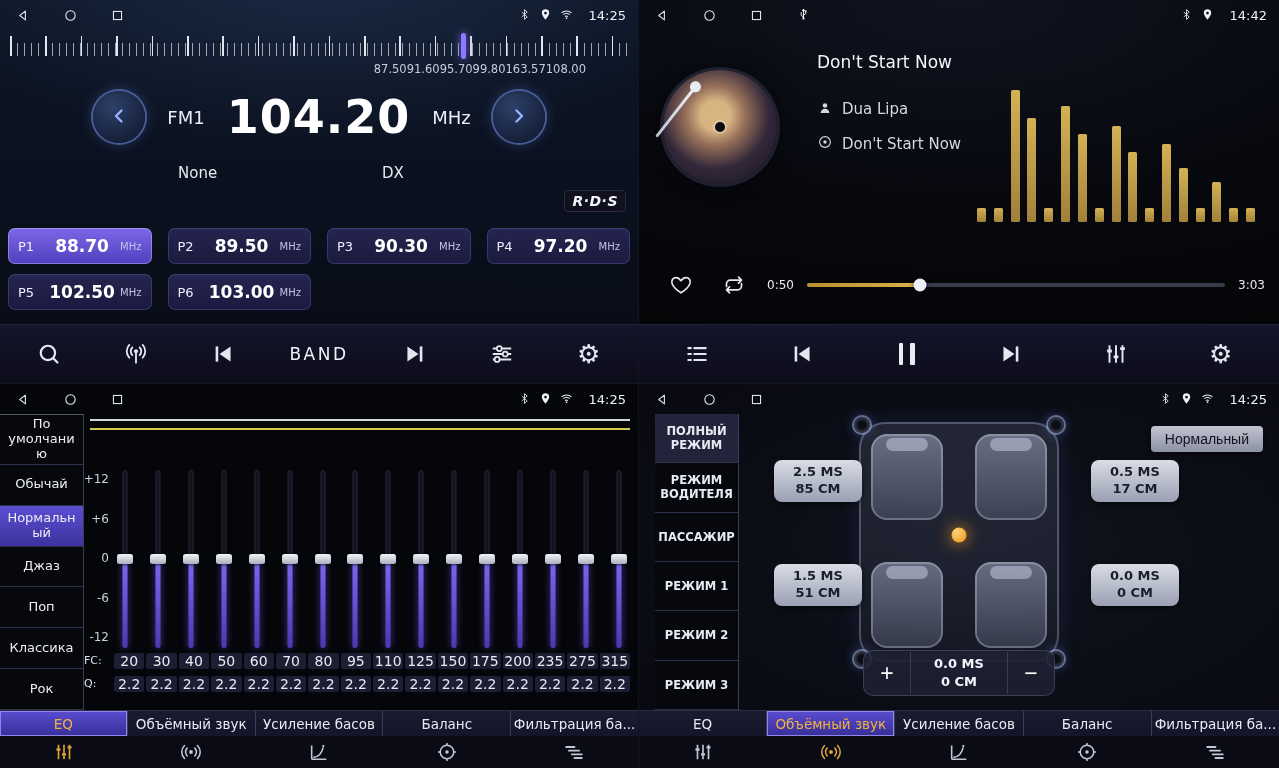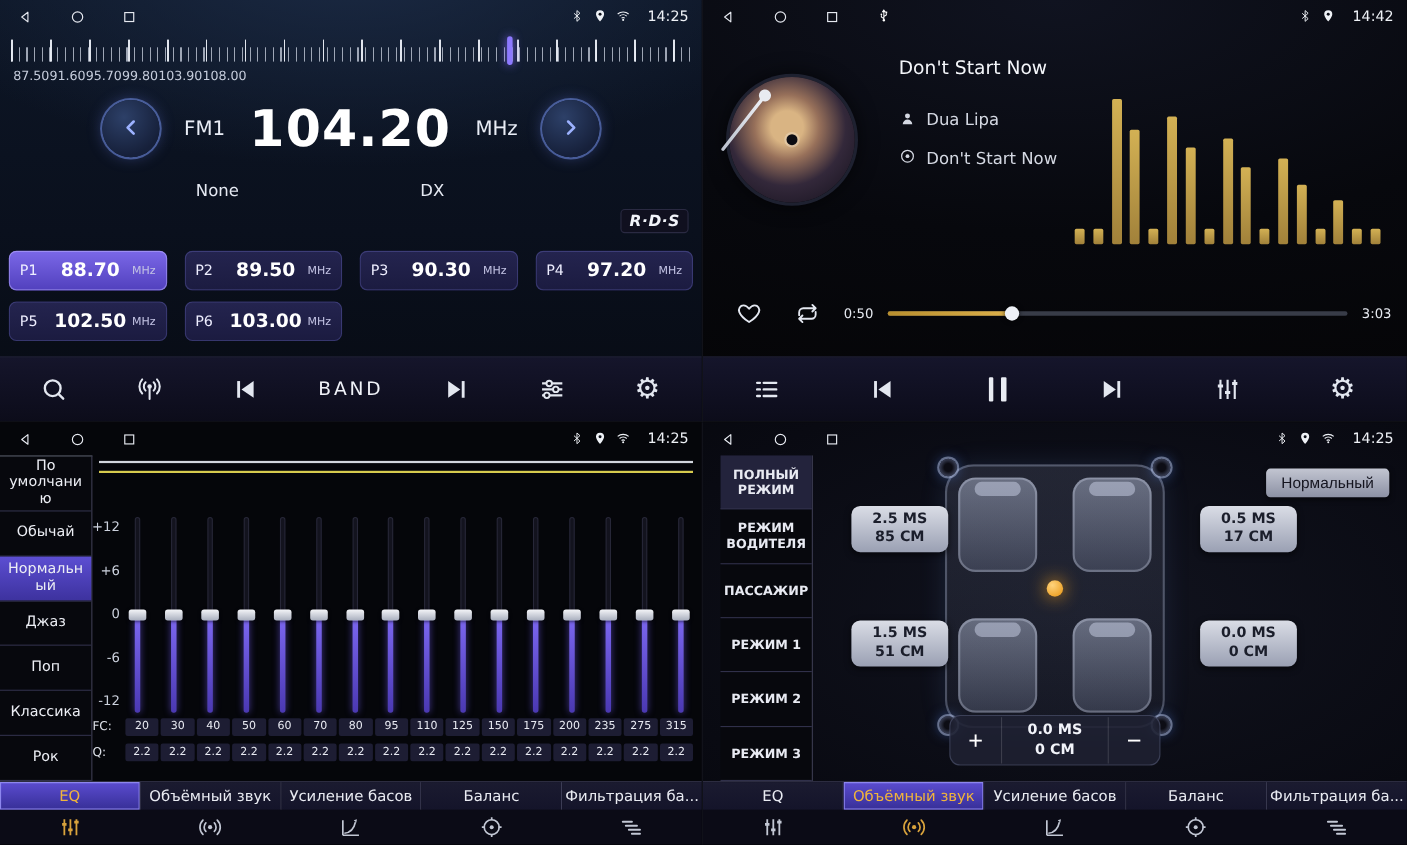--- a/index.html
+++ b/index.html
@@ -21,21 +21,21 @@
   .i13{width:13px;height:13px}.i15{width:15px;height:15px}.i16{width:16px;height:16px}
   .i22{width:22px;height:22px}.i24{width:24px;height:24px}.i26{width:26px;height:26px}
 
   
   .ruler{position:absolute;left:10px;right:10px;top:36px;height:22px}
   .ruler::before{content:"";position:absolute;left:0;right:0;top:7px;bottom:2px;
     background:repeating-linear-gradient(90deg,rgba(205,212,226,.75) 0 1px,transparent 1px 7px)}
   .ruler::after{content:"";position:absolute;inset:0 0 2px 0;
     background:repeating-linear-gradient(90deg,rgba(236,240,248,.95) 0 1.6px,transparent 1.6px 35.4px)}
   .tuner-ind{position:absolute;top:-3px;width:5px;height:26px;border-radius:3px;background:#8d79ff;box-shadow:0 0 9px #7b68ee;z-index:2}
-  .scale-labels{position:absolute;left:12px;right:52px;top:62px;display:flex;justify-content:flex-start;font-size:11.5px;color:#c6cddc}
+  .scale-labels{position:absolute;left:12px;right:52px;top:62px;display:flex;justify-content:flex-end;font-size:11.5px;color:#c6cddc}
   .freqrow{position:absolute;left:0;right:0;top:90px;display:flex;align-items:center;justify-content:center;gap:22px}
   .circlebtn{width:52px;height:52px;border-radius:50%;border:0;cursor:pointer;color:#9db2ff;
     background:radial-gradient(circle at 38% 30%,#2d4068,#16203a 72%);
     box-shadow:0 0 0 2px rgba(112,140,225,.55),0 0 14px rgba(90,110,205,.45);
     display:flex;align-items:center;justify-content:center}
   .bandlbl,.unitlbl{font-size:18px;color:#e9edf6}
   .bigfreq{font-size:46px;font-weight:bold;letter-spacing:1px;color:#fff}
   .subnone{position:absolute;left:178px;top:164px;font-size:15px;color:#e5e9f2}
   .subdx{position:absolute;left:382px;top:164px;font-size:15px;color:#e5e9f2}
   .rds{position:absolute;right:12px;top:190px;font-style:italic;font-weight:bold;font-size:14px;letter-spacing:.5px;color:#f2f4fa;background:#10101f;border:1px solid #2a2a42;border-radius:4px;padding:2px 7px}
@@ -81,21 +81,21 @@
   .eqline-w{position:absolute;left:90px;right:8px;top:35px;height:2px;background:#e9edf4;opacity:.9}
   .eqline-y{position:absolute;left:90px;right:8px;top:44px;height:2px;background:#d6ca4e}
   .dbcol{position:absolute;left:84px;top:88px;height:172px;width:28px;display:flex;flex-direction:column;justify-content:space-between;align-items:flex-end;font-size:12px;color:#ccd1dd;padding-right:3px}
   .eqsliders{position:absolute;left:116px;right:10px;top:86px;height:178px;display:flex;justify-content:space-between}
   .slider{width:18px;height:100%;position:relative;cursor:pointer}
   .strack{position:absolute;left:50%;transform:translateX(-50%);top:0;bottom:0;width:5px;background:#13131e;border:1px solid #272738;border-radius:3px}
   .sfill{position:absolute;left:50%;transform:translateX(-50%);bottom:0;width:5px;background:linear-gradient(180deg,#7d68f2,#4a38b2);border-radius:3px;box-shadow:0 0 7px rgba(112,90,242,.6)}
   .sknob{position:absolute;left:50%;transform:translateX(-50%);width:16px;height:10px;border-radius:2.5px;background:linear-gradient(180deg,#f4f5f8,#aab0bf);box-shadow:0 1px 3px rgba(0,0,0,.65)}
   .valrow{position:absolute;left:84px;right:8px;height:17px;display:flex;gap:2px;align-items:center}
   .valrow .rlabel{flex:0 0 28px;font-size:11px;color:#dde0e8}
-  .cell{flex:1;height:16px;line-height:16px;text-align:center;font-size:10px;color:#e8eaf2;background:#1d1d33;border-radius:2px;cursor:pointer}
+  .cell{flex:1;height:16px;line-height:16px;text-align:center;font-size:14px;color:#e8eaf2;background:#1d1d33;border-radius:2px;cursor:pointer}
   .fcrow{top:268px}.qrow{top:291px}
 
   
   .tabbar{position:absolute;left:0;right:0;bottom:0;height:58px;background:#0b0b16;border-top:1px solid #2c2c40}
   .tabs{display:flex;height:25px}
   .tab{flex:1;display:flex;align-items:center;justify-content:center;font-size:13.5px;color:#e9ebf2;white-space:nowrap;overflow:hidden;cursor:pointer;background:linear-gradient(180deg,#1b1b30,#14142a);border-right:1px solid #3c3c55}
   .tab:last-child{border-right:none}
   .tab.active{background:linear-gradient(180deg,#5b4cd0,#372f97);color:#f0b43c;box-shadow:inset 0 0 0 1px #8d86ee}
   .ticons{display:flex;height:32px;align-items:center}
   .ticon{flex:1;display:flex;align-items:center;justify-content:center;color:#c2c7d4;cursor:pointer}
@@ -256,21 +256,21 @@
     </div>
 
     <div class="ruler">
       <div class="tuner-ind" style="left: 73%;"></div>
     </div>
     <div class="scale-labels">
       <span>87.50</span>
       <span>91.60</span>
       <span>95.70</span>
       <span>99.80</span>
-      <span>103.90</span>
+      <span>163.57</span>
       <span>108.00</span>
     </div>
 
     <div class="freqrow">
       <button class="circlebtn">
           <span><svg class="i24">
               <use href="#i-chevl"></use>
             </svg></span>
         </button>
       <span class="bandlbl">FM1</span>

